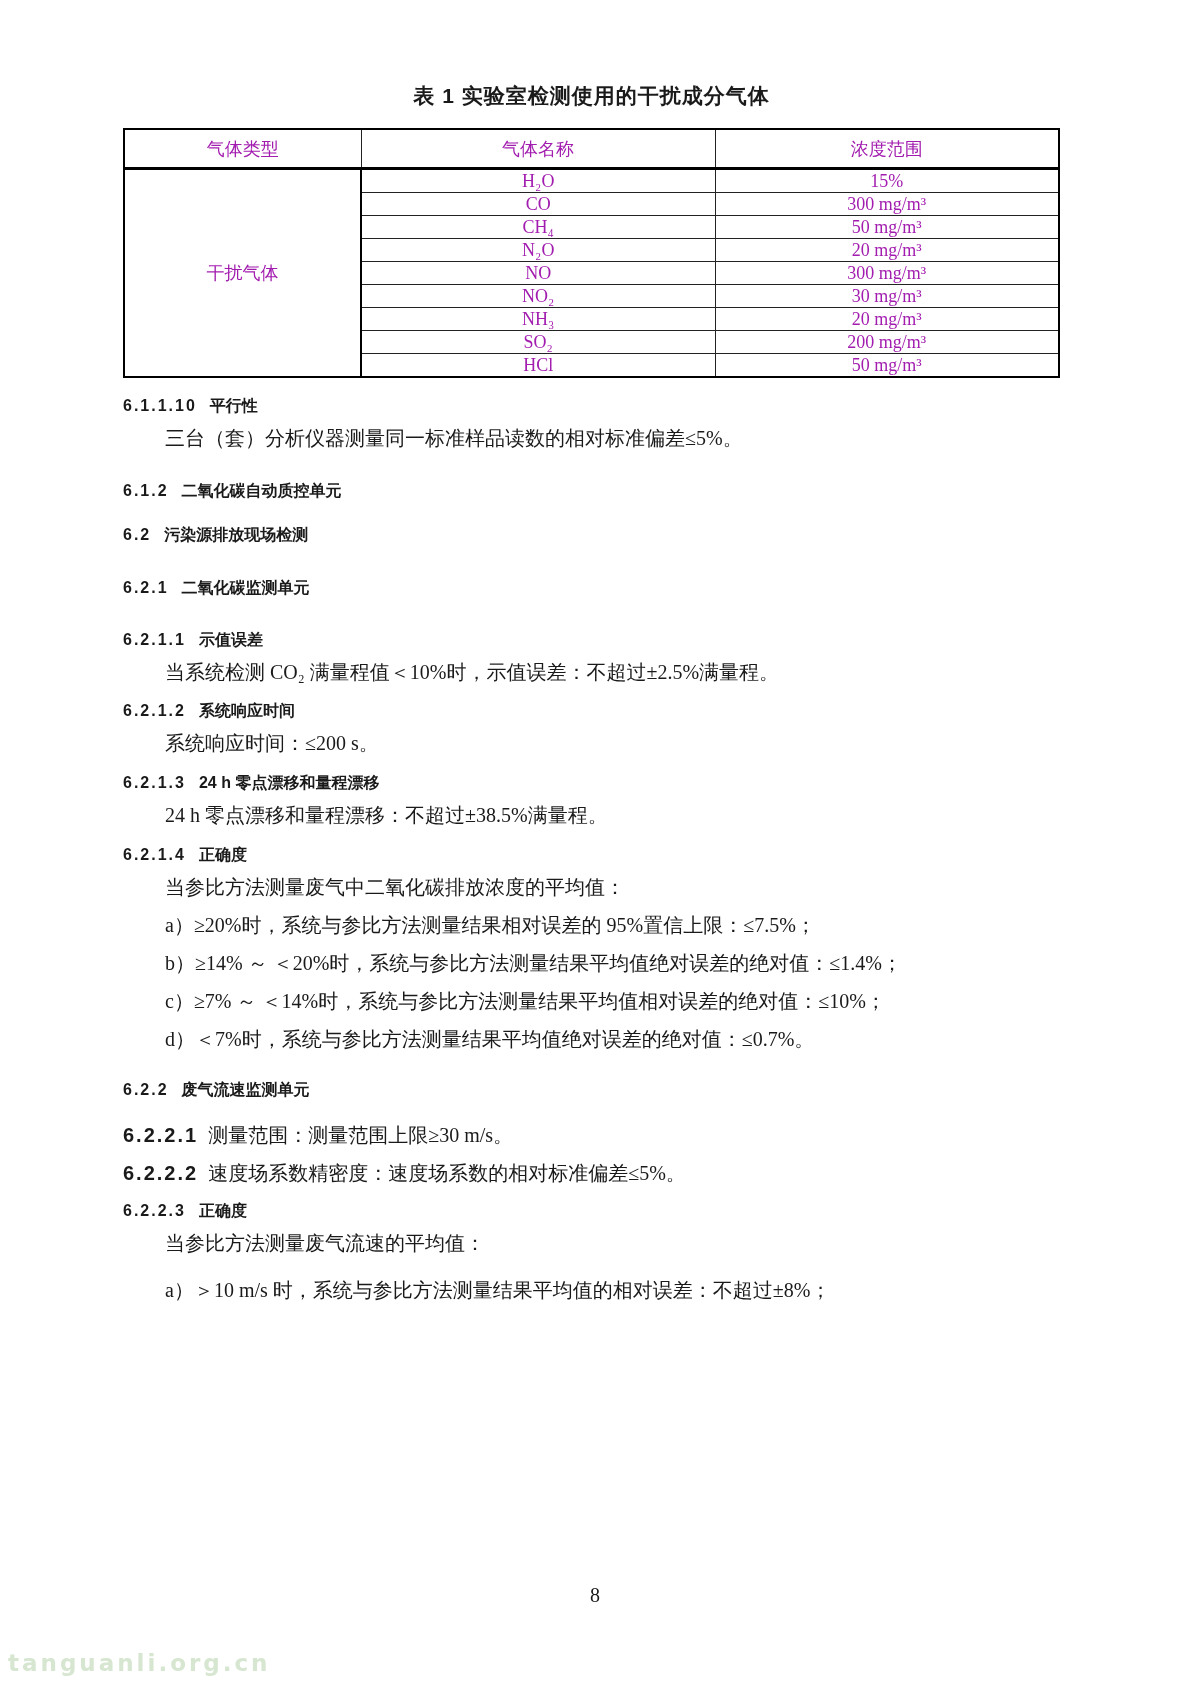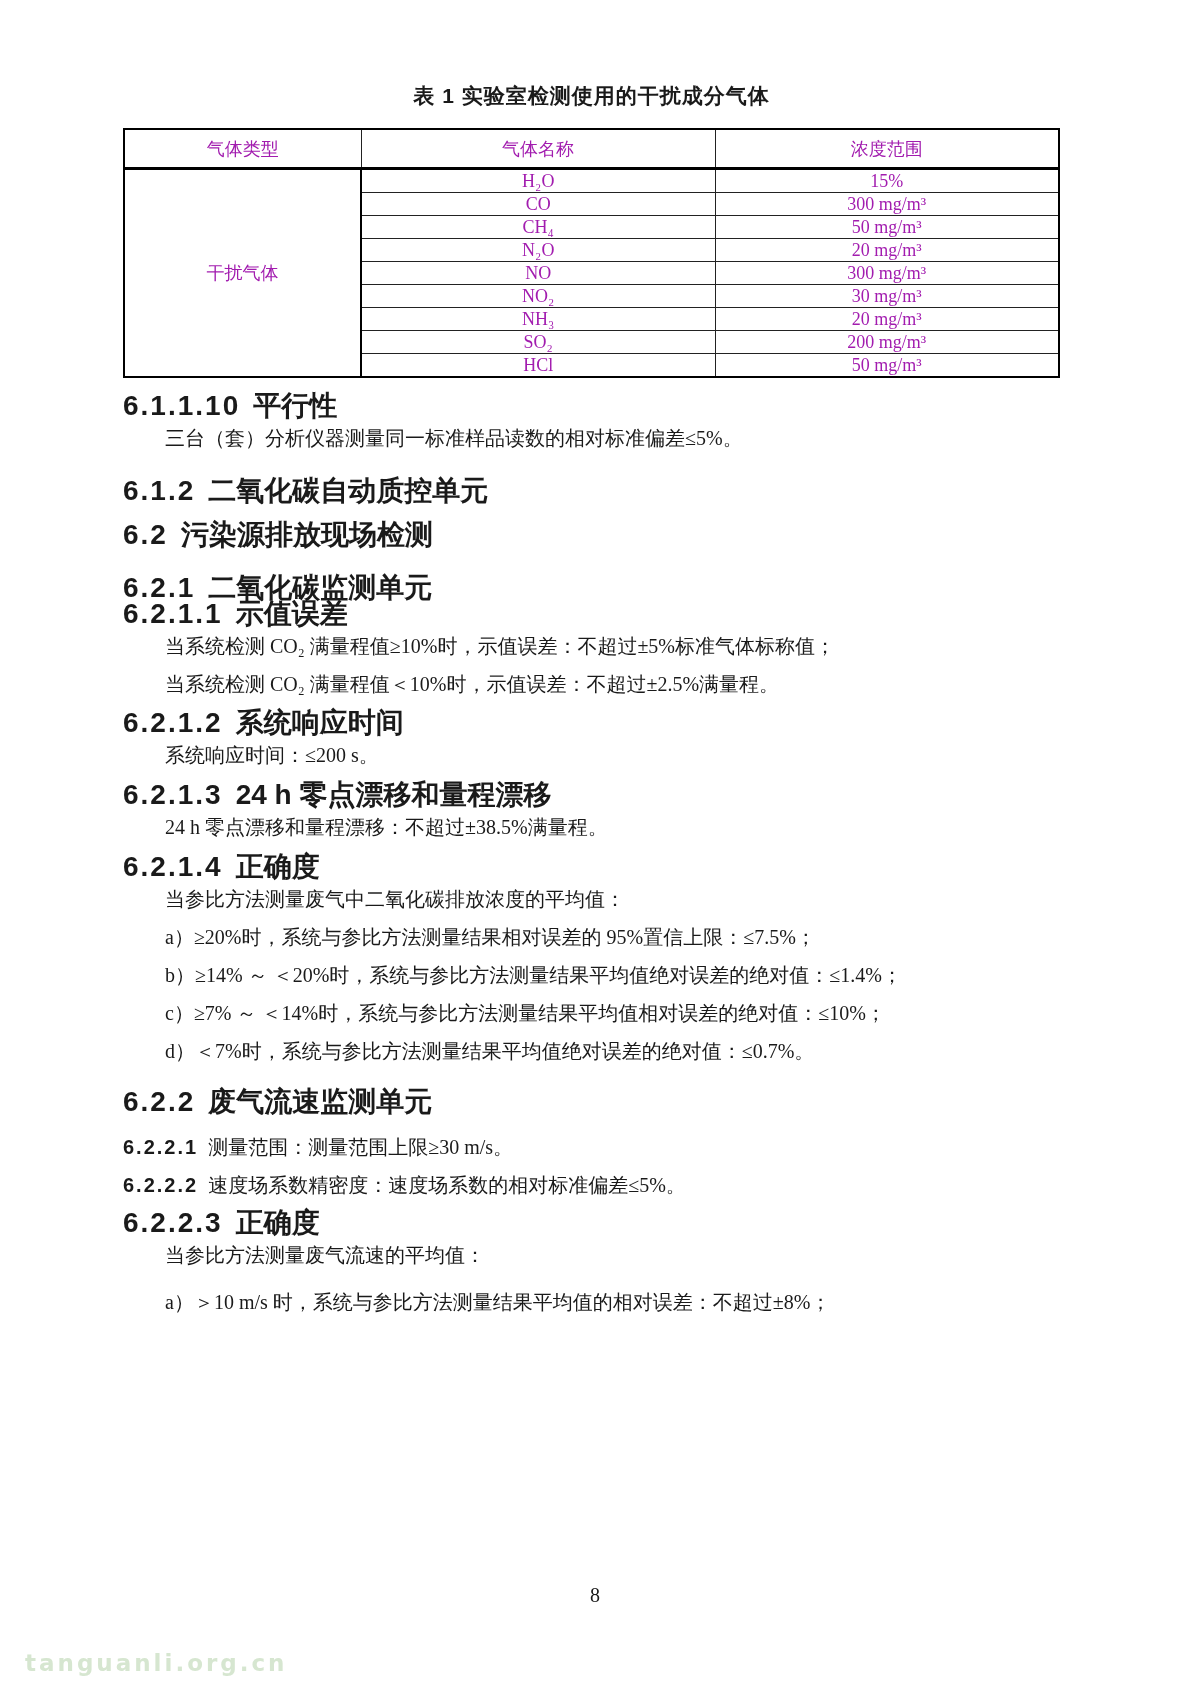--- a/index.html
+++ b/index.html
@@ -52,21 +52,21 @@
     height: 37px;
     border-bottom: 3px solid #000;
     font-size: 18px;
   }
   table.gas-table tbody td { height: 22px; line-height: 22px; }
   table.gas-table td.group-cell { border-right: 2px solid #000; }
 
   
   .hd {
     margin: 0;
-    font-size: 28px;
+    font-size: 16px;
     line-height: 26px;
     font-weight: bold;
     font-family: "Liberation Sans", "DejaVu Sans", sans-serif;
   }
   .hd .num {
     letter-spacing: 2px;
     margin-right: 13px;
     font-family: "Liberation Sans", "DejaVu Sans", sans-serif;
   }
   .clause {
@@ -86,40 +86,40 @@
     line-height: 38px;
     text-indent: 42px;
   }
 
   
   .mt15 { margin-top: 15px; }
   .mt21 { margin-top: 21px; }
   .mt20 { margin-top: 20px; }
   .mt18 { margin-top: 18px; }
   .mt27 { margin-top: 27px; }
-  .mt26 { }
+  .mt26 { margin-top: 26px; }
   .mt7  { margin-top: 7px; }
   .mt8  { margin-top: 8px; }
   .mt19 { margin-top: 19px; }
   .mt13 { margin-top: 13px; }
   .mt3  { margin-top: 6px; }
   .mt9  { margin-top: 9px; }
   .mt0  { margin-top: 0; }
 
   
   .page-number {
     position: absolute;
     top: 1584px; left: 0;
     width: 1190px;
     text-align: center;
     font-size: 20px;
   }
   .watermark {
     position: absolute;
-    left: 25px; top: 1650px;
+    left: 8px; top: 1650px;
     font-family: "DejaVu Sans", sans-serif;
     font-weight: bold;
     font-size: 23px;
     letter-spacing: 3px;
   }
 </style>
 </head>
 <body style="background: rgb(255, 255, 255);">
 
 <div class="content">
@@ -181,21 +181,20 @@
   </table>
 
   <h3 class="hd mt15"><span class="num">6.1.1.10</span><span>平行性</span></h3>
   <p class="para mt0">三台（套）分析仪器测量同一标准样品读数的相对标准偏差≤5%。</p>
 
   <h3 class="hd mt21"><span class="num">6.1.2</span><span>二氧化碳自动质控单元</span></h3>
 
   <h3 class="hd mt18"><span class="num">6.2</span><span>污染源排放现场检测</span></h3>
   <h3 class="hd mt27"><span class="num">6.2.1</span><span>二氧化碳监测单元</span></h3>
   <h3 class="hd mt26"><span class="num">6.2.1.1</span><span>示值误差</span></h3>
-  <p class="para mt0">当系统检测 CO₂ 满量程值≥10%时，示值误差：不超过±5%标准气体标称值；</p>
   <p class="para mt0">当系统检测 CO₂ 满量程值＜10%时，示值误差：不超过±2.5%满量程。</p>
 
   <h3 class="hd mt7"><span class="num">6.2.1.2</span><span>系统响应时间</span></h3>
   <p class="para mt0">系统响应时间：≤200 s。</p>
 
   <h3 class="hd mt8"><span class="num">6.2.1.3</span><span>24 h 零点漂移和量程漂移</span></h3>
   <p class="para mt0">24 h 零点漂移和量程漂移：不超过±38.5%满量程。</p>
 
   <h3 class="hd mt8"><span class="num">6.2.1.4</span><span>正确度</span></h3>
   <p class="para mt0">当参比方法测量废气中二氧化碳排放浓度的平均值：</p>

